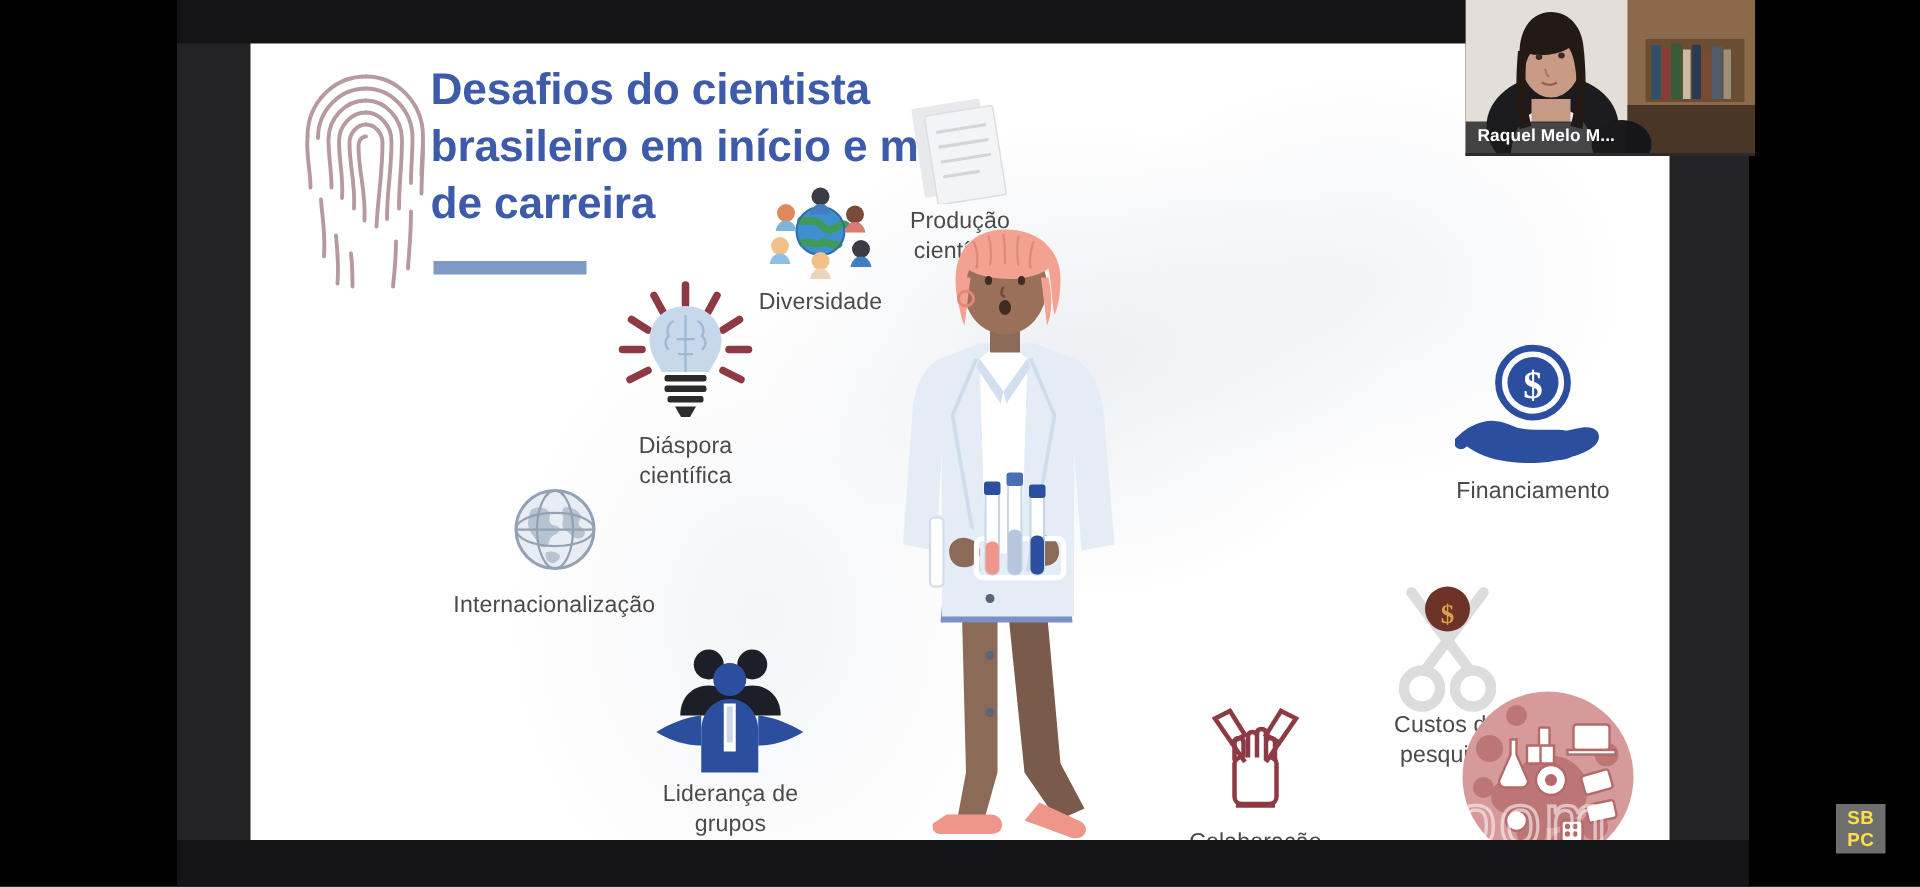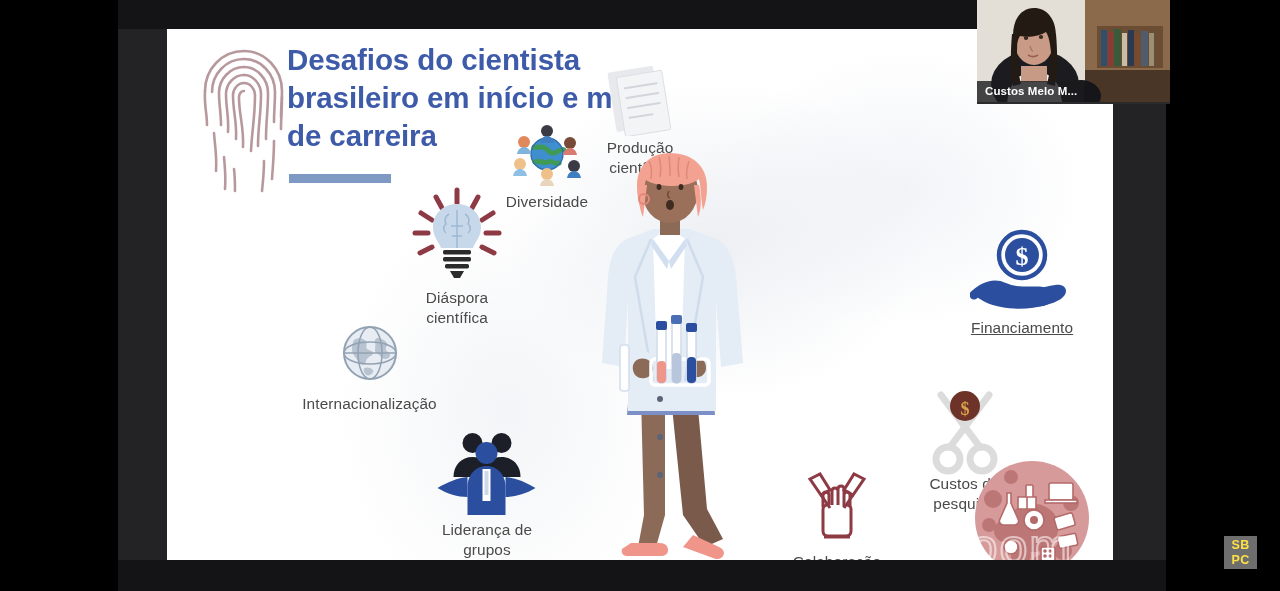--- a/index.html
+++ b/index.html
@@ -215,21 +215,21 @@
 
 
     <div class="item" style="left:760px; top:200px; width:190px; height:125px;">
       <svg class="ico" width="104" height="90" viewBox="0 0 104 90">
         <circle cx="52" cy="26" r="23" fill="none" stroke="#2b4f9e" stroke-width="4.5"></circle>
         <circle cx="52" cy="26" r="17" fill="#2b4f9e"></circle>
         <text x="52" y="36" text-anchor="middle" font-family="'Liberation Serif', serif" font-size="26" font-weight="700" fill="#ffffff">$</text>
         <path d="M4 66c10-10 21-12 30-8 6 3 12 4 19 4h16c6 0 9 3 9 6s-4 5-9 5H52" fill="none" stroke="#2b4f9e" stroke-width="9" stroke-linecap="round" stroke-linejoin="round"></path>
         <path d="M4 66c10-10 21-12 30-8 5 2 9 4 15 4 11 0 24-4 36-6 7-1 11 2 11 6 0 6-8 11-20 14-13 4-30 5-45 2-12-2-20-7-27-12z" fill="#2b4f9e"></path>
       </svg>
-      <div class="cap" style="top:89px;text-decoration:underline;">Financiamento</div>
+      <div class="cap" style="top:89px;">Financiamento</div>
     </div>
 
     <div class="item" style="left:195px; top:398px; width:250px; height:135px;">
       <svg class="ico" width="105" height="90" viewBox="0 0 105 90">
         <g fill="#1c1f27">
           <path d="M28 16a10 10 0 1 1 20 0 10 10 0 0 1-20 0z"></path>
           <path d="M19 50c0-12 8-20 19-20s19 8 19 20z"></path>
           <path d="M57 16a10 10 0 1 1 20 0 10 10 0 0 1-20 0z"></path>
           <path d="M48 50c0-12 8-20 19-20s19 8 19 20z"></path>
         </g>
@@ -417,21 +417,21 @@
       <path d="M36 36c0-18 9-28 21-28s22 10 22 28c0 10-2 20-4 28-1-14-2-26-6-32-6 4-18 6-26 4-4 6-5 18-5 30-1-10-2-20-2-30z" fill="#241a14"></path>
       <path d="M35 34c-2 22-1 40 1 52l8-2c-4-14-5-32-3-50zM79 34c2 22 1 40-1 52l-8-2c4-14 5-32 3-50z" fill="#241a14"></path>
       <g fill="#3a2a20">
         <ellipse cx="49" cy="38" rx="2.2" ry="2"></ellipse>
         <ellipse cx="64" cy="37" rx="2.2" ry="2"></ellipse>
       </g>
       <path d="M53 46c1 3 1 5 3 5" fill="none" stroke="#a8765f" stroke-width="1.4"></path>
       <path d="M51 55c3 2 7 2 10 0" fill="none" stroke="#9a5e50" stroke-width="1.8"></path>
       <ellipse cx="104" cy="96" rx="20" ry="16" fill="#15151a"></ellipse>
     </svg>
-    <div class="vt-name">Custos Melo M...</div>
+    <div class="vt-name">Raquel Melo M...</div>
   </div>
 
   <div class="sbpc">
     <span>SB</span>
     <span>PC</span>
   </div>
 
 </div>
 
 </body></html>

